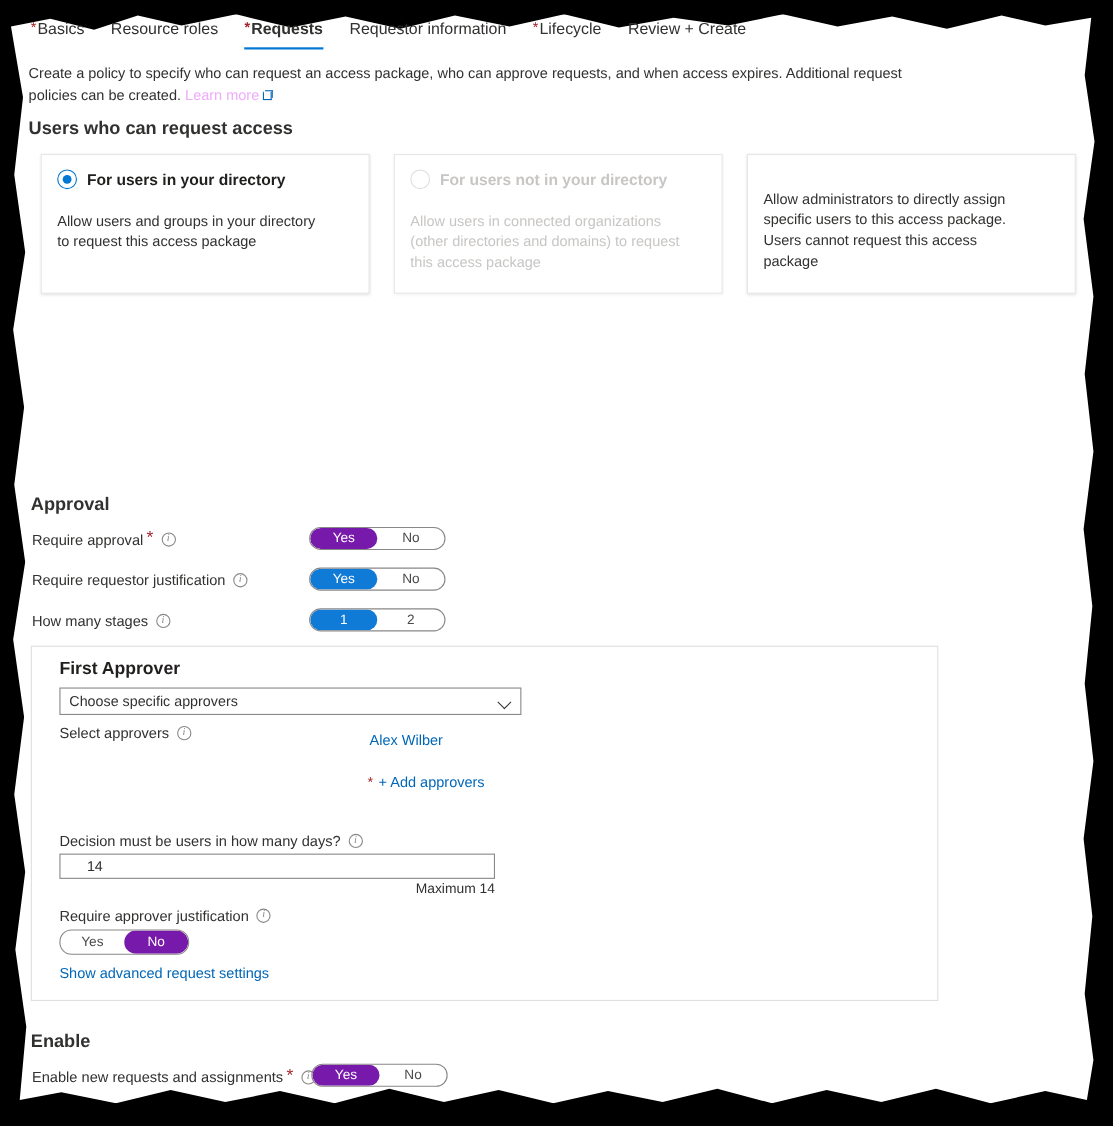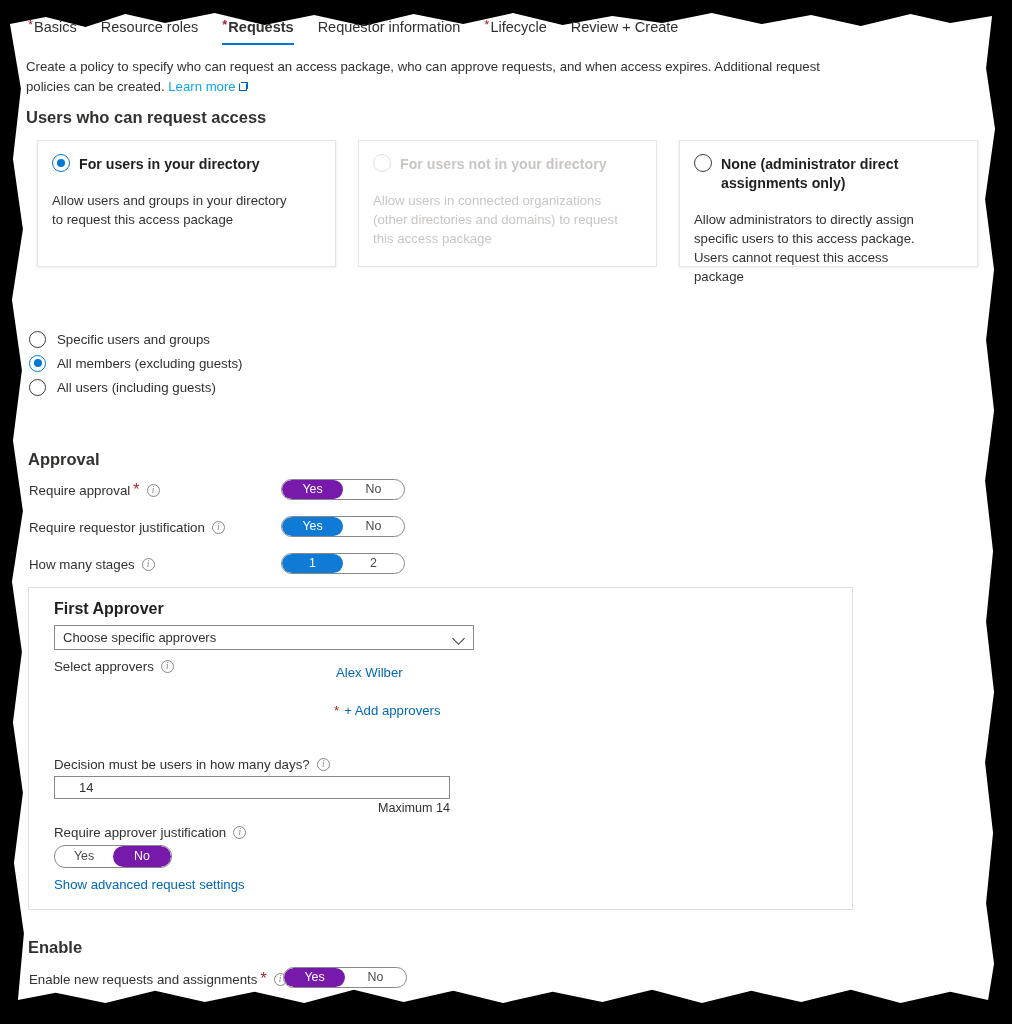--- a/index.html
+++ b/index.html
@@ -108,21 +108,21 @@
   .intro {
     position: absolute;
     left: 26px;
     top: 57px;
     width: 800px;
     font-size: 13.2px;
     line-height: 20px;
     color: #323130;
   }
   .linkblue {
-    color: #0ea5e9;
+    color: #f0abfc;
     text-decoration: none;
     cursor: pointer;
   }
   .ext-icon {
     display: inline-block;
     width: 9px; height: 9px;
     position: relative;
     margin-left: 3px;
     vertical-align: baseline;
   }
@@ -469,43 +469,25 @@
 
       <div class="opt-card disabled">
         <div class="opt-head">
           <span class="radio dim"></span>
           <span class="opt-title">For users not in your directory</span>
         </div>
         <div class="opt-desc">Allow users in connected organizations (other directories and domains) to request this access package</div>
       </div>
 
       <div class="opt-card">
-        <div class="opt-head">
-          <span class="radio"></span>
-          <span class="opt-title">None (administrator direct assignments only)</span>
-        </div>
         <div class="opt-desc">Allow administrators to directly assign specific users to this access package. Users cannot request this access package</div>
       </div>
 
     </div>
 
-    <div class="radio-list">
-      <div class="radio-row">
-        <span class="radio"></span>
-        <span class="radio-label">Specific users and groups</span>
-      </div>
-      <div class="radio-row">
-        <span class="radio checked"></span>
-        <span class="radio-label">All members (excluding guests)</span>
-      </div>
-      <div class="radio-row">
-        <span class="radio"></span>
-        <span class="radio-label">All users (including guests)</span>
-      </div>
-    </div>
 
     <div class="section-h" id="h-approval">Approval</div>
 
     <div class="field-row" style="left:29px; top:479px;">
       <span class="field-label">Require approval</span>
       <span class="star">*</span>
       <span class="info-icon"></span>
     </div>
     <div class="field-row" style="left:281px; top:478px;">
       <span class="pill">

